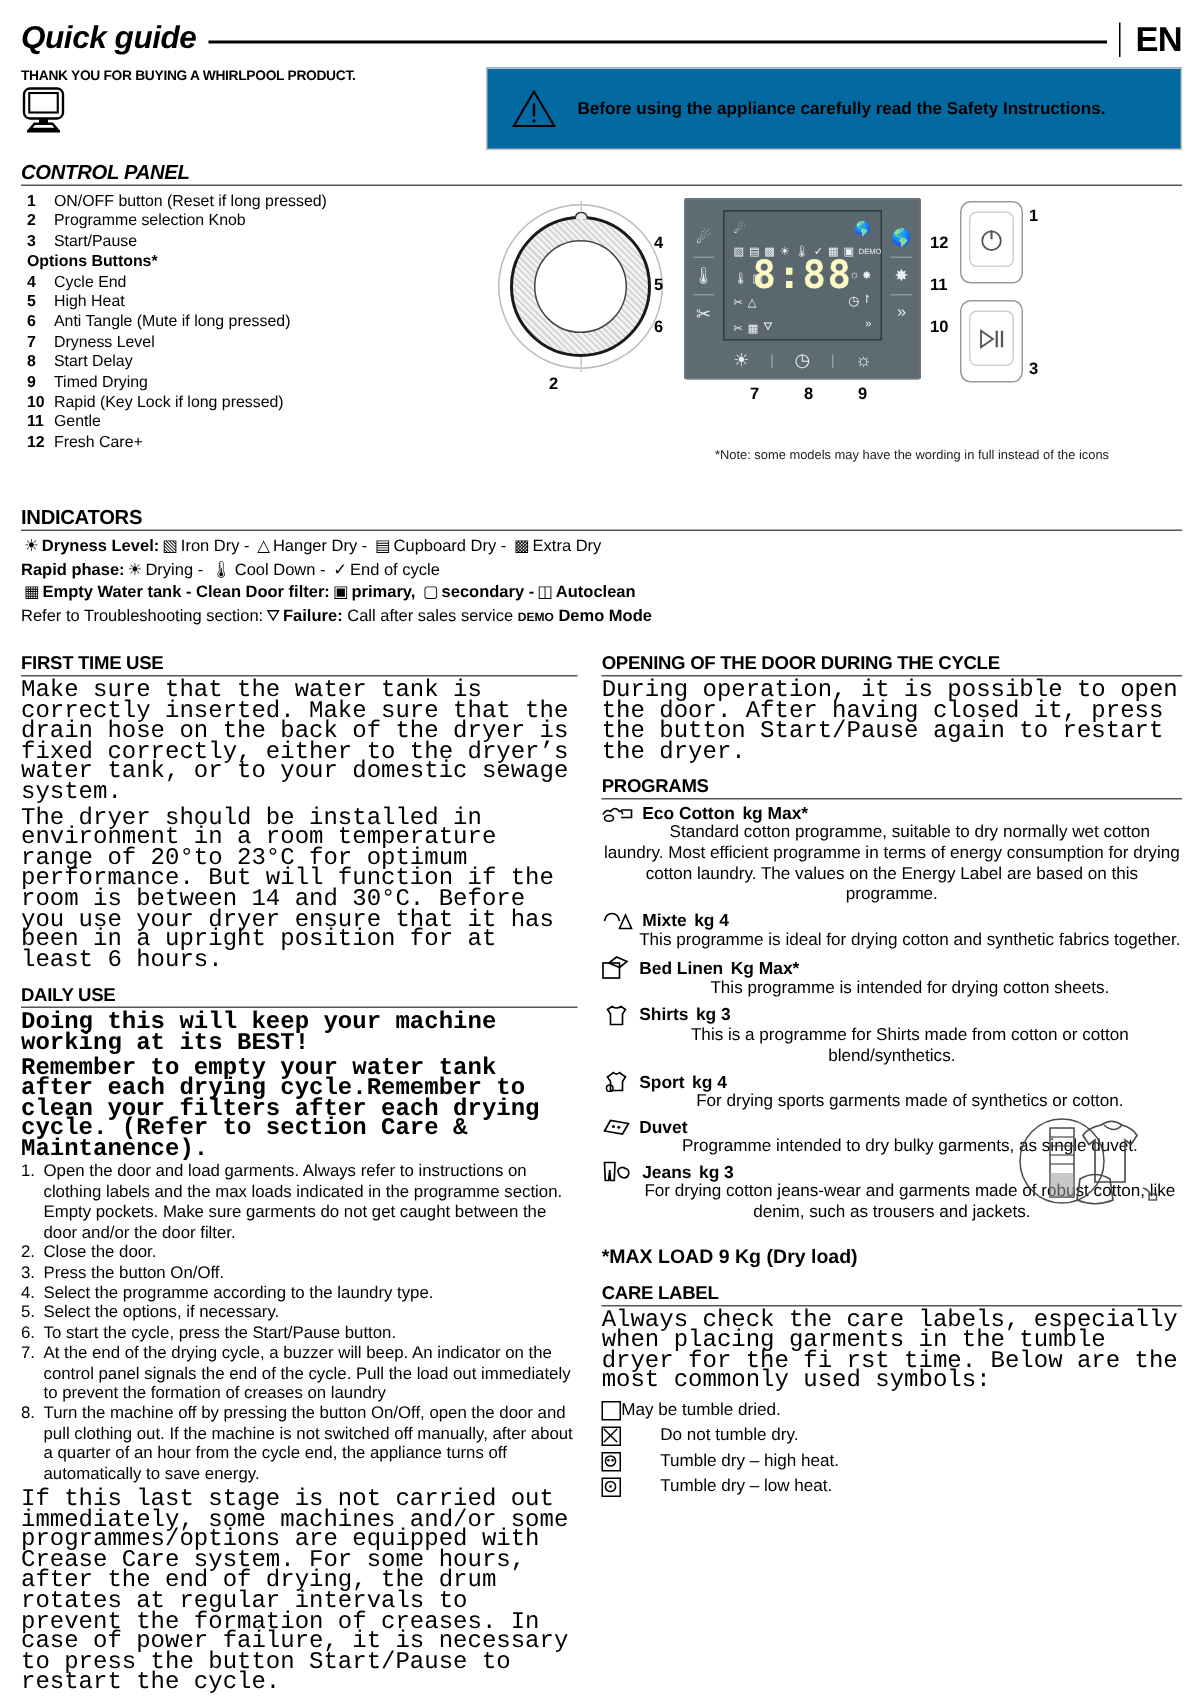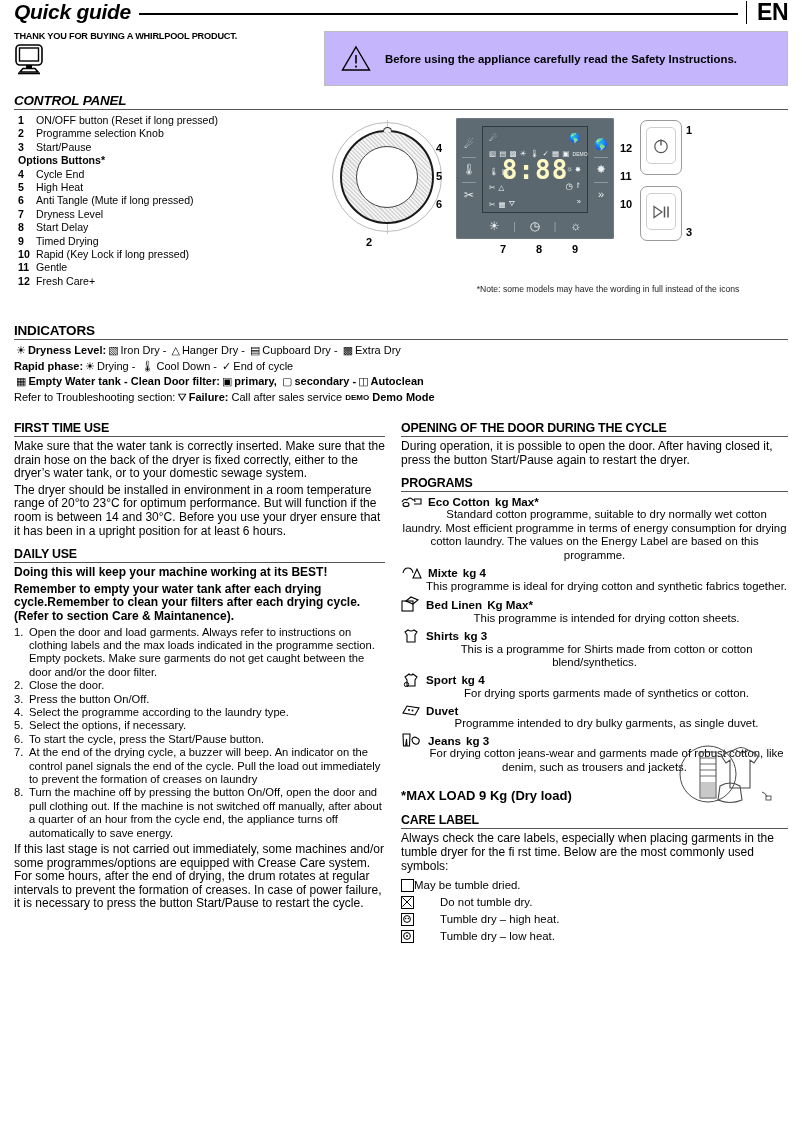--- a/index.html
+++ b/index.html
@@ -5,35 +5,35 @@
   * { box-sizing: border-box; }
   html, body { margin:0; padding:0; }
   body {
     width: 802px; height: 1134px;
     background:#fff; color:#000;
     font-family:"Liberation Sans", sans-serif;
     font-size:11px;
     position:relative;
     overflow:hidden;
   }
-  .page { position:relative; width:802px; height:834px; padding:0 14px 0 14px; }
+  .page { position:relative; width:802px; height:834px; padding:14px 14px 0 14px; }
 
   
   .hdr { display:flex; align-items:center; gap:8px; }
   .hdr-title { font-style:italic; font-weight:bold; font-size:21px; letter-spacing:-.3px; white-space:nowrap; }
   .hdr-rule { flex:1; height:0; border-top:2px solid #000; margin-top:4px; }
   .hdr-lang { font-weight:bold; font-size:23px; letter-spacing:-.5px; padding-left:10px; border-left:1.5px solid #000; line-height:1; }
 
   .sub { display:flex; gap:10px; margin-top:7px; align-items:flex-start; }
   .sub-left { width:300px; }
   .thank { font-weight:bold; font-size:9.2px; letter-spacing:-.2px; }
   .reg-row { display:flex; gap:6px; margin-top:2px; }
   .reg-txt { font-size:10px; line-height:12.2px; }
   .reg-txt b { font-size:10.2px; }
-  .safety-box { flex:1; border:1px solid #bdbdbd; background:#c4b5fd; display:flex; align-items:center; gap:14px; padding:13px 16px; min-height:52px; }
+  .safety-box { flex:1; border:1px solid #bdbdbd; background:#0369a1; display:flex; align-items:center; gap:14px; padding:13px 16px; min-height:52px; }
   .safety-txt { font-weight:bold; font-size:11.4px; }
 
   
   .sec-h { font-weight:bold; font-size:13.5px; letter-spacing:-.2px; border-bottom:1.6px solid #555; padding-bottom:1px; margin-bottom:3px; }
   .sec-h.small { font-size:12.4px; }
 
   
   .cp-wrap { display:flex; margin-top:4px; }
   .cp-list { width:300px; font-size:10.6px; line-height:13.4px; }
   .cp-list .li { display:flex; }
@@ -78,21 +78,21 @@
   
   .ind { margin-top:3px; }
   .ind-line { font-size:11px; line-height:15.5px; display:flex; align-items:center; flex-wrap:wrap; }
   .ind-line b { font-weight:bold; }
   .ico { display:inline-block; vertical-align:middle; margin:0 2px; }
 
   
   .cols { display:flex; gap:16px; margin-top:16px; }
   .col { width:376px; }
   .col.right { width:392px; }
-  .body-p { font-size:12px; line-height:13.6px; margin:3px 0 0 0; }
+  .body-p { font-size:16px; line-height:13.6px; margin:3px 0 0 0;font-family:Liberation Mono, monospace; }
   .body-p.b { font-weight:bold; }
   .ol { font-size:11.2px; line-height:13.4px; margin-top:2px; }
   .ol .item { display:flex; }
   .ol .item .mk { width:15px; flex:none; }
   .prog { margin-top:3px;text-align:center; }
   .prog-head { font-weight:bold; font-size:11.6px; display:flex; align-items:center; gap:5px; }
   .prog-body { font-size:11.4px; line-height:13.6px; }
   .maxload { font-weight:bold; font-size:13.6px; margin-top:14px; }
   .maxload span { font-size:13px; }
   .care-row { display:flex; align-items:center; gap:0px; font-size:11.4px; line-height:17px; }

